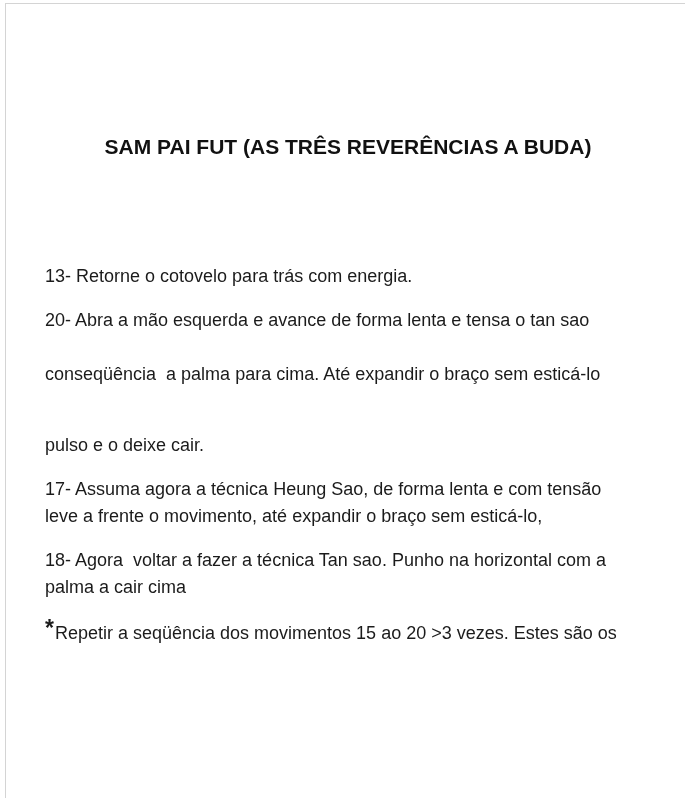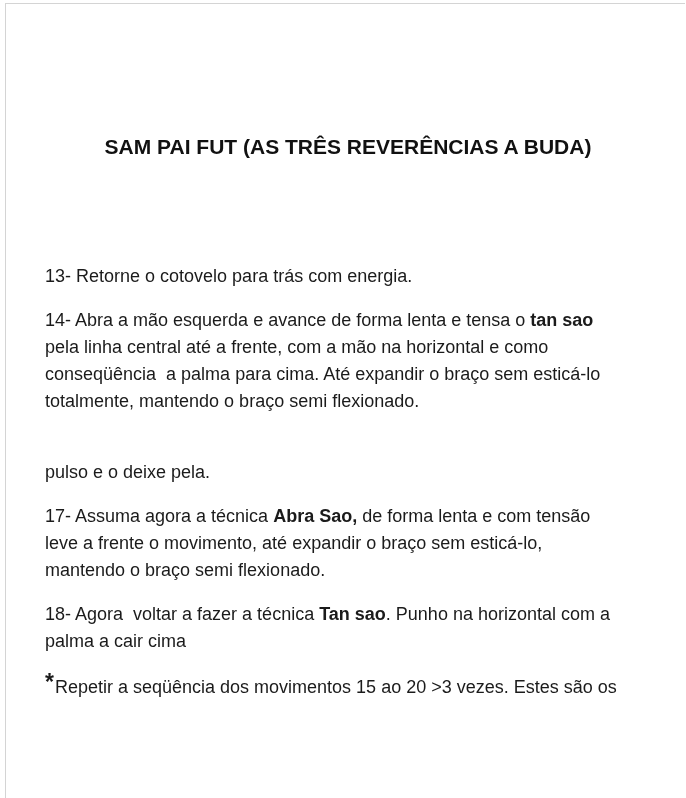--- a/index.html
+++ b/index.html
@@ -41,21 +41,21 @@
     color: #111111;
     white-space: nowrap;
   }
   p.para {
     margin: 16px 0 17px 0;
     font-size: 18px;
     line-height: 27px;
     white-space: pre-wrap;
   }
   .bold {
-    font-weight: 700;
+    font-weight: 400;
     text-align: right;
   }
   .footnote {
     margin: 0;
     font-size: 18px;
     line-height: 27px;
     white-space: pre-wrap;
   }
   .fn-marker {
     font-size: 23px;
@@ -67,21 +67,21 @@
 </style>
 </head>
 <body>
 
 <div class="page">
   <div class="doc">
     <div class="doc-title">SAM PAI FUT (AS TRÊS REVERÊNCIAS A BUDA)</div>
 
     <div>
         <p class="para"><span>13- Retorne o cotovelo para trás com energia.</span></p>
-        <p class="para"><span>14- Abra a mão esquerda e avance de forma lenta e tensa o </span><span class="bold">tan sao</span><br><span>pela linha central até a frente, com a mão na horizontal e como</span><br><span>conseqüência  a palma para cima. Até expandir o braço sem esticá-lo</span><br><span>totalmente, mantendo o braço semi flexionado.</span></p>
-        <p class="para"><br><span>pulso e o deixe pela.</span></p>
-        <p class="para"><span>17- Assuma agora a técnica </span><span class="bold">Abra Sao,</span><span> de forma lenta e com tensão</span><br><span>leve a frente o movimento, até expandir o braço sem esticá-lo,</span><br><span>mantendo o braço semi flexionado.</span></p>
+        <p class="para"><span>20- Abra a mão esquerda e avance de forma lenta e tensa o </span><span class="bold">tan sao</span><br><br><span>conseqüência  a palma para cima. Até expandir o braço sem esticá-lo</span><br></p>
+        <p class="para"><br><span>pulso e o deixe cair.</span></p>
+        <p class="para"><span>17- Assuma agora a técnica </span><span class="bold">Heung Sao,</span><span> de forma lenta e com tensão</span><br><span>leve a frente o movimento, até expandir o braço sem esticá-lo,</span><br></p>
         <p class="para"><span>18- Agora  voltar a fazer a técnica </span><span class="bold">Tan sao</span><span>. Punho na horizontal com a</span><br><span>palma a cair cima</span></p>
       </div>
 
     <p class="footnote"><span class="fn-marker">*</span><span>Repetir a seqüência dos movimentos 15 ao 20 &gt;3 vezes. Estes são os</span></p>
   </div>
 </div>
 
 </body></html>

